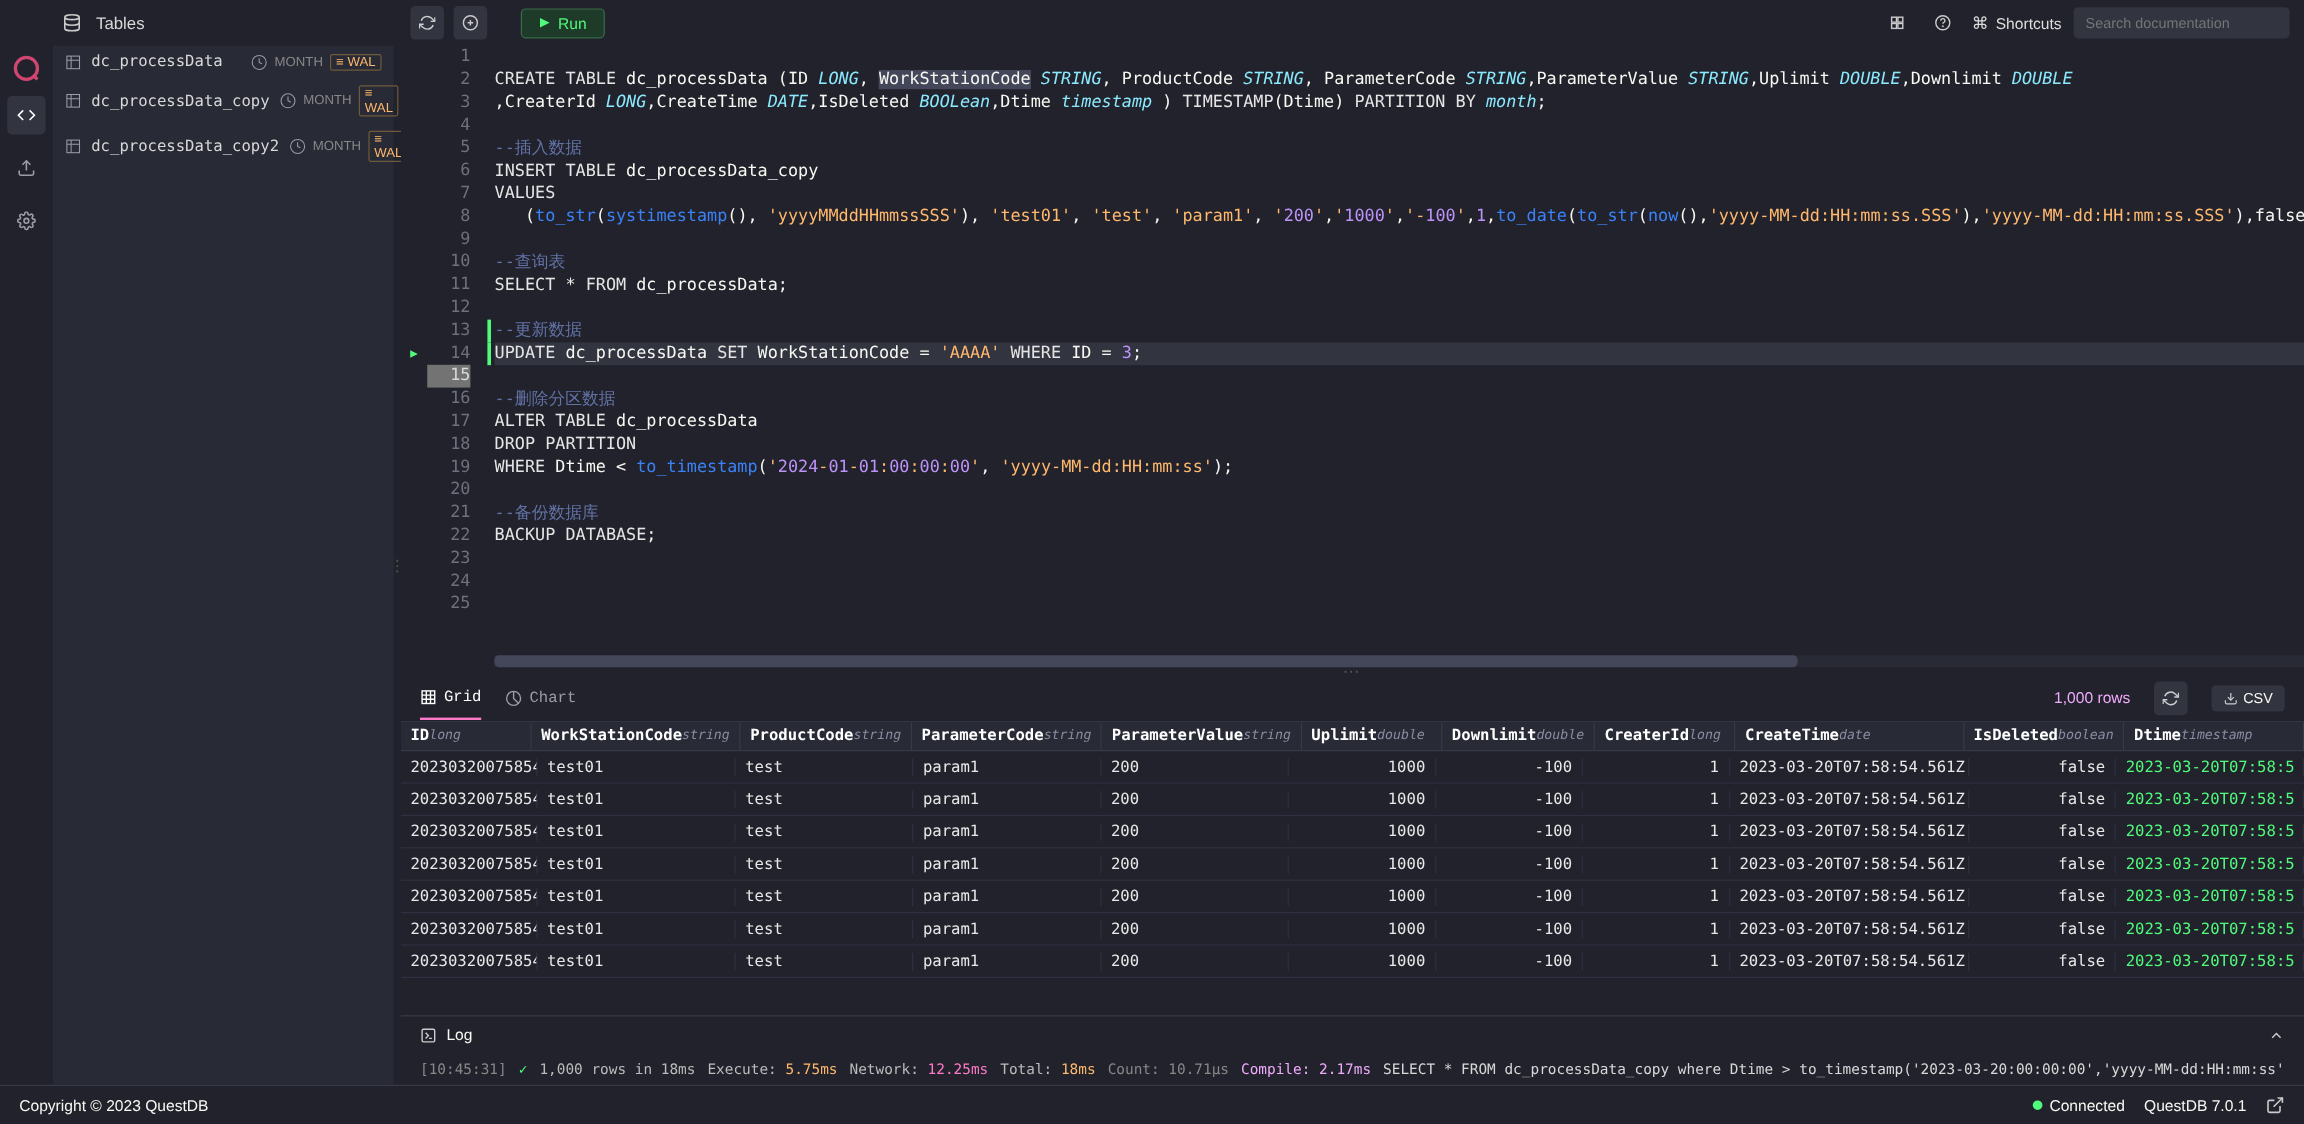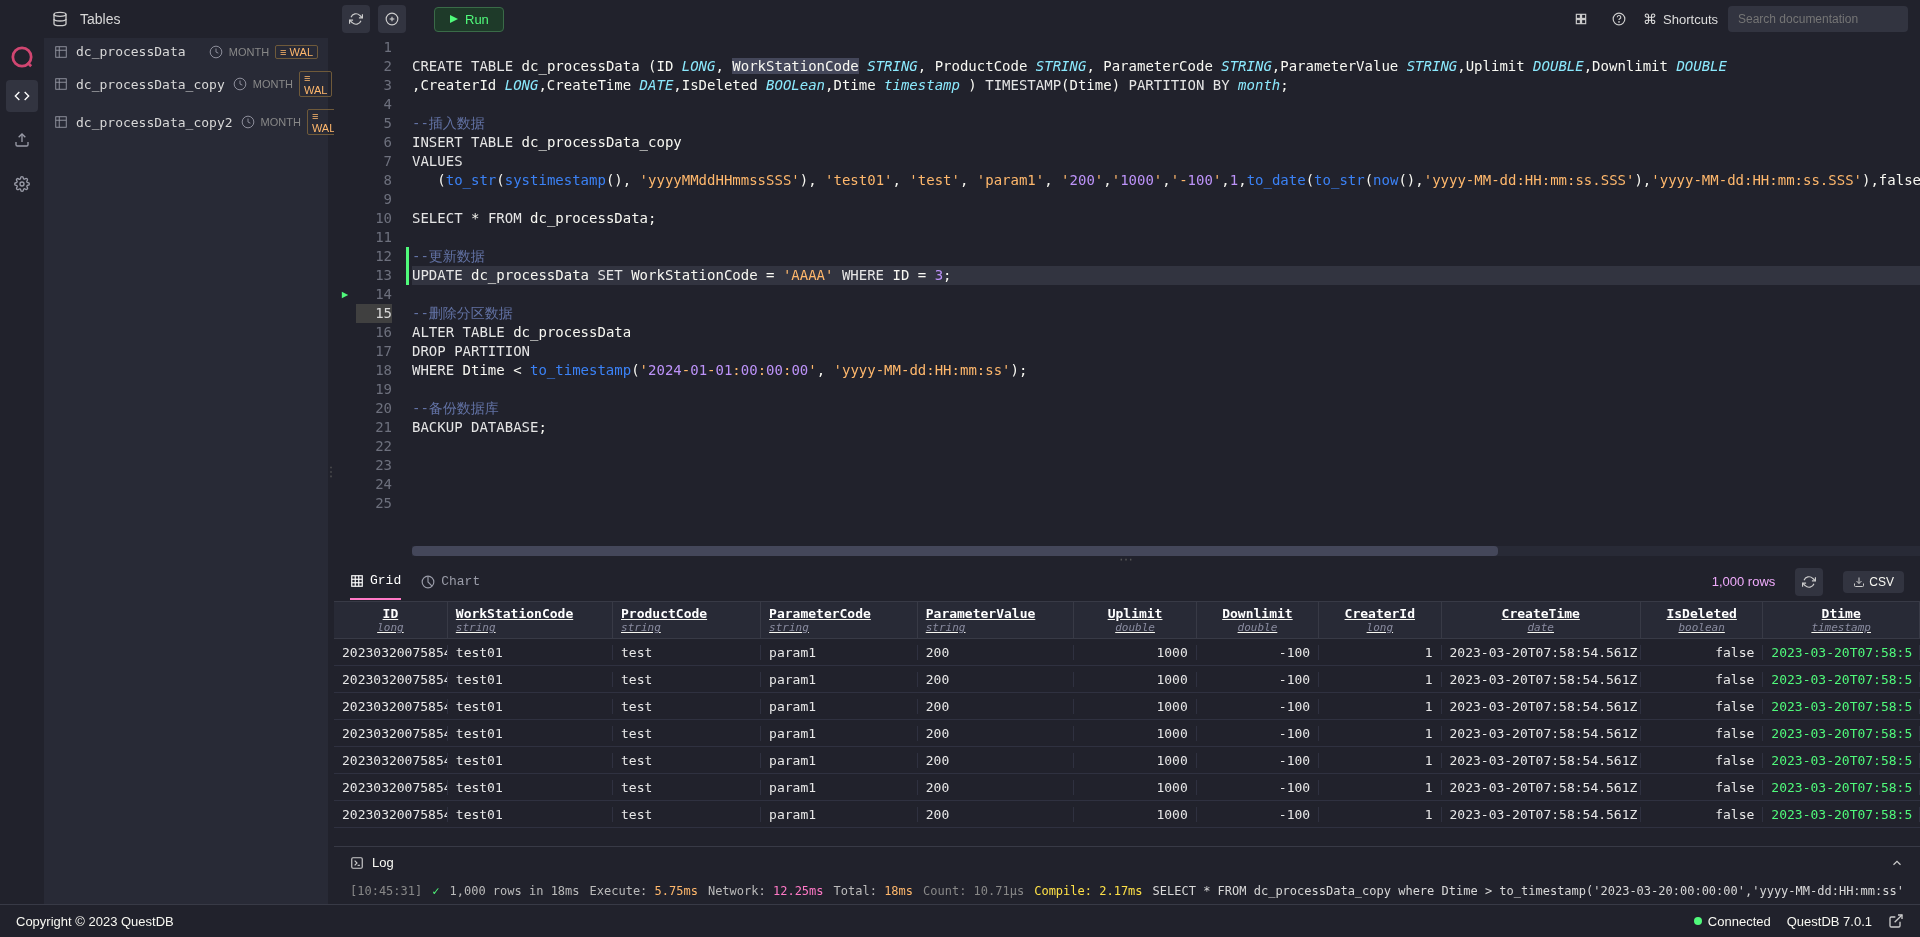--- a/index.html
+++ b/index.html
@@ -31,21 +31,21 @@
 .partition-badge { font-size: 11px; color: #888; }
 .wal-badge { font-size: 11px; color: #ffb86c; border: 1px solid #6f5a3a; padding: 0 4px; border-radius: 2px; }
 .editor-area { flex: 1; display: flex; flex-direction: column; min-width: 0; }
 .editor { flex: 1; display: flex; font-family: 'Consolas', 'Monaco', monospace; font-size: 14px; line-height: 19px; overflow: hidden; position: relative; }
 .gutter-area { display: flex; }
 .run-gutter { width: 22px; background: #21222c; }
 .run-gutter .gline { height: 19px; display: flex; align-items: center; justify-content: center; }
 .run-gutter .gline svg { width: 8px; height: 8px; fill: #50fa7b; }
 .line-numbers { width: 48px; background: #21222c; text-align: right; padding-right: 12px; color: #6d707d; user-select: none; }
 .line-numbers .ln { height: 19px; }
-.line-numbers .ln.current { background: #404040; color: #d8d8d8; }
+.line-numbers .ln.current { background: #737373; color: #d8d8d8; }
 .code-area { flex: 1; padding-left: 8px; overflow-x: auto; position: relative; }
 .code-line { height: 19px; white-space: pre; color: #f8f8f2; position: relative; }
 .code-line.current { background: #323440; }
 .code-line.green-bar::before { content: ''; position: absolute; left: -6px; top: 0; bottom: 0; width: 3px; background: #50fa7b; }
 .kw { color: #e5e5e5; }
 .type { color: #8be9fd; font-style: italic; }
 .str { color: #ffb86c; }
 .num { color: #bd93f9; }
 .comment { color: #6272a4; }
 .func { color: #3b82f6; }
@@ -57,21 +57,21 @@
 .results-bar { display: flex; align-items: center; height: 40px; padding: 0 16px; gap: 20px; border-bottom: 1px solid #383a46; }
 .results-tabs { display: flex; gap: 20px; font-family: Liberation Mono, monospace; }
 .rtab { display: flex; align-items: center; gap: 6px; color: #9a9ca8; cursor: pointer; padding-bottom: 10px; margin-bottom: -10px; }
 .rtab.active { color: #fff; border-bottom: 2px solid #ff79c6; }
 .rtab svg { width: 14px; height: 14px; stroke: currentColor; fill: none; stroke-width: 2; }
 .results-bar .spacer { flex: 1; }
 .row-count { color: #f0abfc; font-size: 13px; }
 .csv-btn { display: flex; align-items: center; gap: 4px; background: #323440; padding: 4px 10px; border-radius: 4px; cursor: pointer; font-size: 12px; }
 .grid { flex: 0 0 244px; overflow: hidden; font-family: 'Consolas', monospace; font-size: 13px; display: flex; flex-direction: column; }
 .grid-header { display: flex; background: #282a36; border-bottom: 1px solid #383a46; }
-.gh { padding: 4px 8px; border-right: 1px solid #383a46; display: flex; flex-direction: column; align-items: center; text-decoration: underline; }
+.gh { padding: 4px 8px; border-right: 1px solid #383a46; display: flex; flex-direction: row; align-items: flex-start; }
 .gh .hname { color: #fff; font-weight: 600; }
 .gh .htype { color: #8a8ca0; font-style: italic; font-size: 11px; }
 .gh.left .hname, .gh.left .htype { align-self: flex-start; }
 .grid-body { flex: 1; overflow: hidden; }
 .grow { display: flex; border-bottom: 1px solid #2f3140; height: 27px; align-items: center; }
 .gc { padding: 0 8px; border-right: 1px solid #2f3140; text-align: right; color: #e8e8e8; overflow: hidden; white-space: nowrap; }
 .gc.left { text-align: left; }
 .gc.ts { color: #50fa7b; }
 .log-bar { display: flex; align-items: center; padding: 8px 16px; gap: 8px; border-top: 1px solid #383a46; }
 .log-bar svg { width: 14px; height: 14px; stroke: #ccc; fill: none; stroke-width: 2; }
@@ -292,20 +292,21 @@
         <div class="code-area" id="code-area">
             <div class="code-line">&nbsp;</div>
             <div class="code-line"><span class="kw">CREATE</span> <span class="kw">TABLE</span> dc_processData (ID <span class="type">LONG</span>, <span class="sel">WorkStationCode</span> <span class="type">STRING</span>, ProductCode <span class="type">STRING</span>, ParameterCode <span class="type">STRING</span>,ParameterValue <span class="type">STRING</span>,Uplimit <span class="type">DOUBLE</span>,Downlimit <span class="type">DOUBLE</span></div>
             <div class="code-line">,CreaterId <span class="type">LONG</span>,CreateTime <span class="type">DATE</span>,IsDeleted <span class="type">BOOLean</span>,Dtime <span class="type">timestamp</span> ) <span class="kw">TIMESTAMP</span>(Dtime) <span class="kw">PARTITION</span> <span class="kw">BY</span> <span class="type">month</span>;</div>
             <div class="code-line">&nbsp;</div>
             <div class="code-line"><span class="comment">--插入数据</span></div>
             <div class="code-line"><span class="kw">INSERT</span> <span class="kw">TABLE</span> dc_processData_copy</div>
             <div class="code-line"><span class="kw">VALUES</span></div>
             <div class="code-line">   (<span class="func">to_str</span>(<span class="func">systimestamp</span>(), <span class="str">'yyyyMMddHHmmssSSS'</span>), <span class="str">'test01'</span>, <span class="str">'test'</span>, <span class="str">'param1'</span>, <span class="str">'<span class="num">200</span>'</span>,<span class="str">'<span class="num">1000</span>'</span>,<span class="str">'-<span class="num">100</span>'</span>,<span class="num">1</span>,<span class="func">to_date</span>(<span class="func">to_str</span>(<span class="func">now</span>(),<span class="str">'yyyy-MM-dd:HH:mm:ss.SSS'</span>),<span class="str">'yyyy-MM-dd:HH:mm:ss.SSS'</span>),false, </div>
             <div class="code-line">&nbsp;</div>
+            <div class="code-line"><span class="comment">--查询表</span></div>
             <div class="code-line"><span class="kw">SELECT</span> * <span class="kw">FROM</span> dc_processData;</div>
             <div class="code-line">&nbsp;</div>
             <div class="code-line green-bar"><span class="comment">--更新数据</span></div>
             <div class="code-line current green-bar"><span class="kw">UPDATE</span> dc_processData <span class="kw">SET</span> WorkStationCode = <span class="str">'AAAA'</span> <span class="kw">WHERE</span> ID = <span class="num">3</span>;</div>
             <div class="code-line">&nbsp;</div>
             <div class="code-line"><span class="comment">--删除分区数据</span></div>
             <div class="code-line"><span class="kw">ALTER</span> <span class="kw">TABLE</span> dc_processData</div>
             <div class="code-line"><span class="kw">DROP</span> <span class="kw">PARTITION</span></div>
             <div class="code-line"><span class="kw">WHERE</span> Dtime &lt; <span class="func">to_timestamp</span>(<span class="str">'<span class="num">2024</span>-<span class="num">01</span>-<span class="num">01</span>:<span class="num">00</span>:<span class="num">00</span>:<span class="num">00</span>'</span>, <span class="str">'yyyy-MM-dd:HH:mm:ss'</span>);</div>
             <div class="code-line">&nbsp;</div>
@@ -514,21 +515,21 @@
       </div>
 
       <div class="status-line">
         <span class="time">[10:45:31]</span>
         <span class="check">✓</span>
         <span>1,000 rows in 18ms</span>
         <span><span>Execute:</span> <span class="orange">5.75ms</span></span>
         <span><span>Network:</span> <span class="pink">12.25ms</span></span>
         <span><span>Total:</span> <span class="orange">18ms</span></span>
         <span style="color:#888">Count: 10.71µs</span>
-        <span style="color:#fde047">Compile: 2.17ms</span>
+        <span style="color:#f0abfc">Compile: 2.17ms</span>
         <span class="query">SELECT * FROM dc_processData_copy where Dtime &gt; to_timestamp('2023-03-20:00:00:00','yyyy-MM-dd:HH:mm:ss') AND Dtime&lt; to_timestamp('2023-03-21:01:00:00','y</span>
       </div>
     </div>
   </div>
 
   <div class="footer">
     <span>Copyright © 2023 QuestDB</span>
     <div class="spacer"></div>
     <div class="connected">
         <div class="dot"></div>

